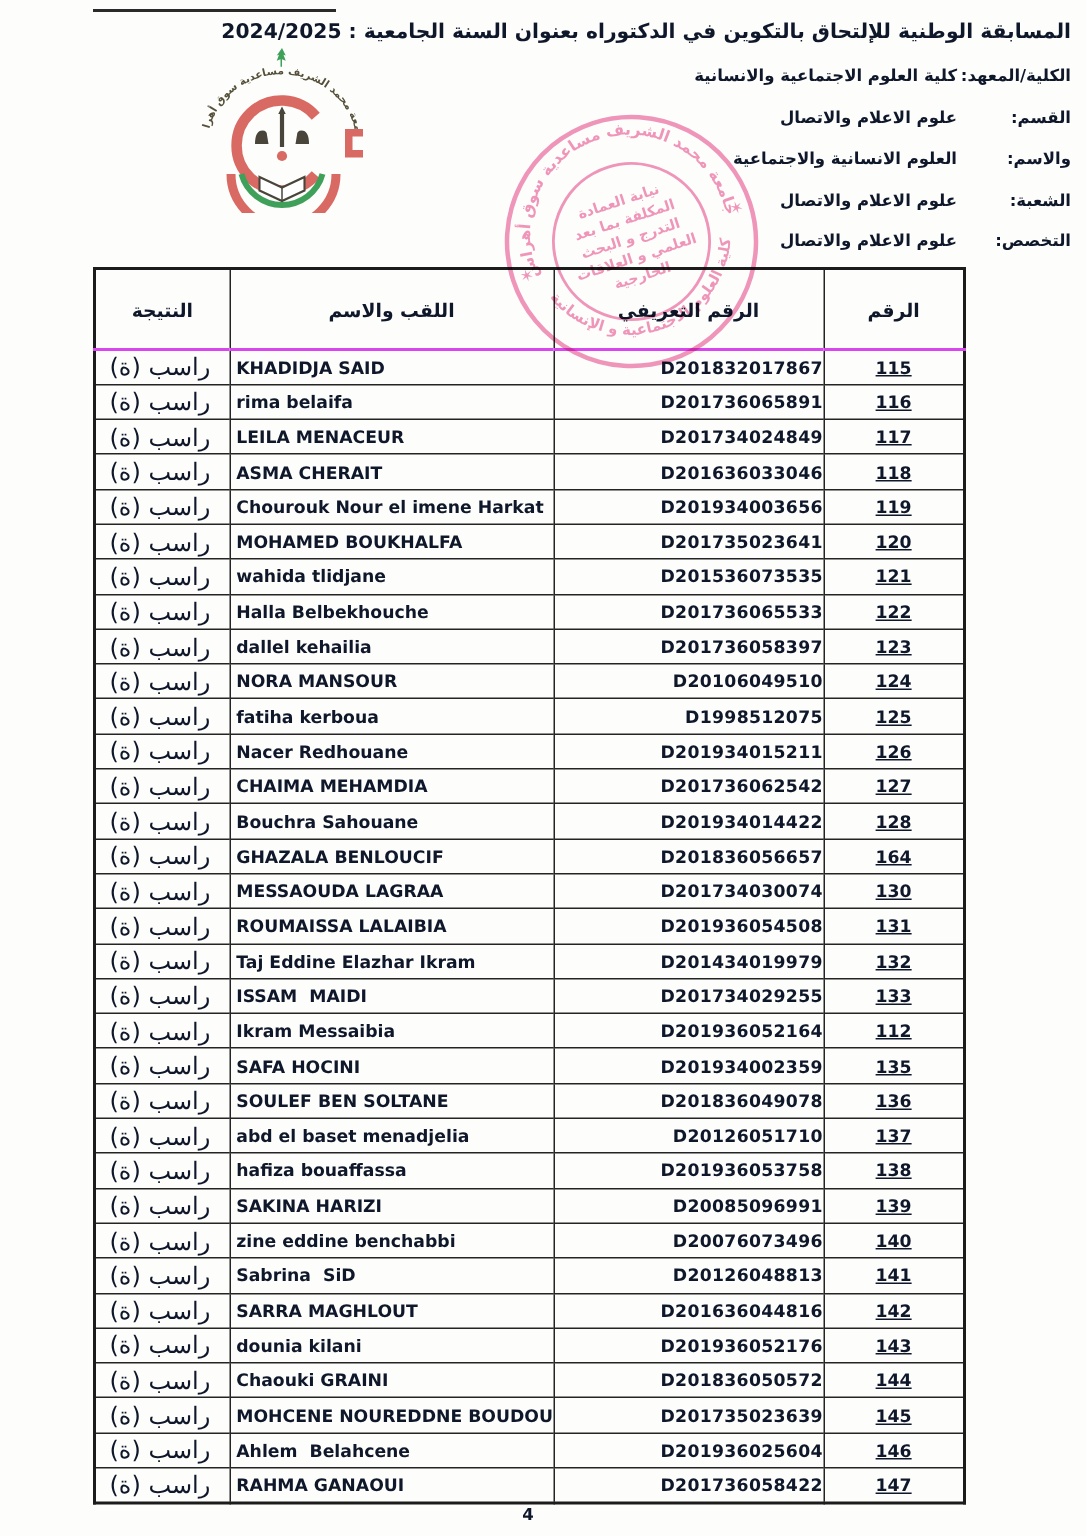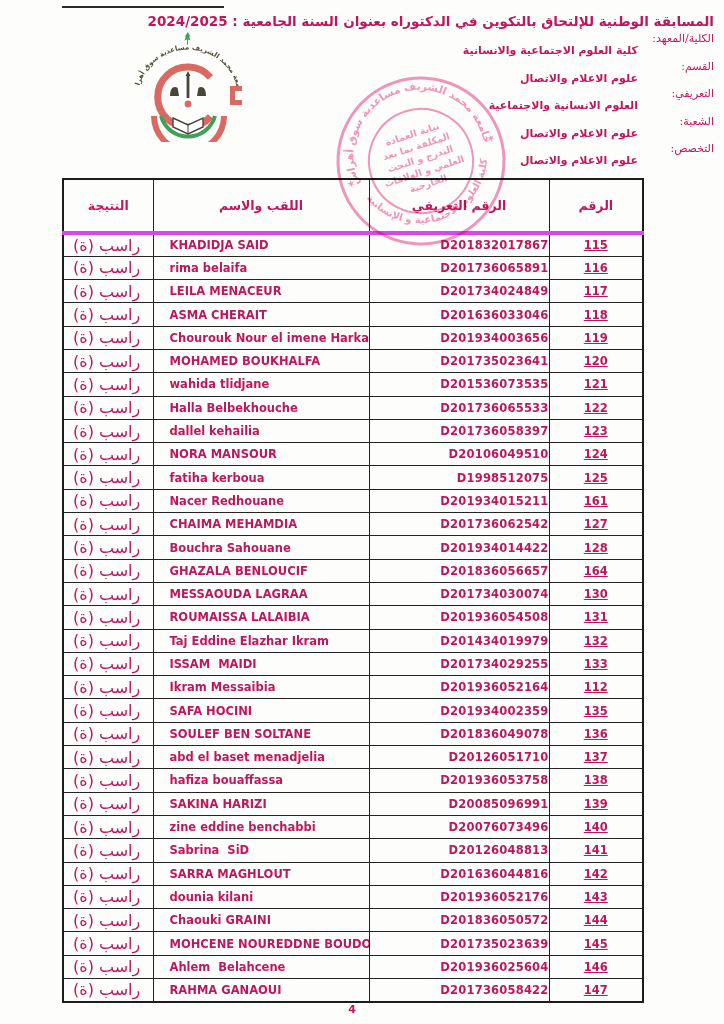--- a/index.html
+++ b/index.html
@@ -1,33 +1,33 @@
 <!DOCTYPE html>
 <html lang="ar"><head>
 <meta charset="utf-8">
 <style>
   * { margin:0; padding:0; box-sizing:border-box; }
   html,body { background:#888; }
   body { font-family:"DejaVu Sans","Liberation Sans",sans-serif; }
   .page {
     position:relative; width:724px; height:1024px; margin:0 auto;
-    background:#fdfdfb; color:#be185d; overflow:hidden;
+    background:#fdfdfb; color:#0f172a; overflow:hidden;
   }
   .scan-line-top {
     position:absolute; left:62px; top:6px; width:162px; height:2px; background:#2a2a2a;
   }
   .doc-title {
     position:absolute; top:13px; right:10px; direction:rtl;
     font-size:13.5px; font-weight:bold; white-space:nowrap;
   }
   .header-fields {
     position:absolute; top:31px; right:10px; direction:rtl; width:350px;
   }
   .field-row { display:flex; direction:rtl; line-height:15.6px; }
-  .field-label { width:76px; font-size:11px; font-weight:normal; text-align:right; }
+  .field-label { width:76px; font-size:11px; font-weight:bold; text-align:right;margin-top:12px; }
   .field-value { font-size:11px; font-weight:bold; text-align:right;margin-top:12px; }
   .logo-wrap { position:absolute; left:126px; top:26px; width:124px; height:116px; }
   .stamp-wrap {
     position:absolute; left:330px; top:70px; width:182px; height:182px;
     opacity:.82; mix-blend-mode:multiply; pointer-events:none; z-index:5;
   }
   .subject-title {
     position:absolute; top:136px; right:84px; direction:rtl;
     font-size:13px; font-weight:bold; white-space:nowrap;
   }
@@ -36,25 +36,25 @@
     border-collapse:collapse; table-layout:fixed; direction:rtl;
   }
   table.results th, table.results td {
     border:1.5px solid #242424; vertical-align:middle; overflow:hidden;
   }
   table.results { border:2px solid #1c1c1c; }
   th.h-cell { height:54px; font-size:12.5px; font-weight:bold; text-align:center; }
   td { height:23.3px; }
   .cell-number { width:94px; text-align:center; font-size:11.5px; font-weight:bold;text-decoration:underline; }
   .cell-id     { width:180px; text-align:right; font-size:11.5px; font-weight:bold; letter-spacing:.2px; }
-  .cell-name   { width:216px; direction:ltr; text-align:left; padding-left:16px;
+  .cell-name   { width:216px; direction:ltr; text-align:left; padding-left:4px;
                  font-size:11.5px; font-weight:bold; white-space:pre; }
   .cell-result { width:90px; direction:rtl; text-align:left; padding-left:9px;
                  font-size:16px; font-weight:normal; }
-  thead th.h-cell { border-bottom:4px solid #d946ef; }
+  thead th.h-cell { border-bottom:2px solid #d946ef; }
   .page-footer {
     position:absolute; left:62px; top:1003px; width:580px; text-align:center;
     font-size:11px; font-weight:bold;
   }
 </style>
 </head>
 <body>
 
 <div class="page">
 
@@ -65,21 +65,21 @@
   <div class="header-fields">
     <div class="field-row">
       <span class="field-label">الكلية/المعهد:</span>
       <span class="field-value">كلية العلوم الاجتماعية والانسانية</span>
     </div>
     <div class="field-row">
       <span class="field-label">القسم:</span>
       <span class="field-value">علوم الاعلام والاتصال</span>
     </div>
     <div class="field-row">
-      <span class="field-label">التعريفي:</span>
+      <span class="field-label">والاسم:</span>
       <span class="field-value">العلوم الانسانية والاجتماعية</span>
     </div>
     <div class="field-row">
       <span class="field-label">الشعبة:</span>
       <span class="field-value">علوم الاعلام والاتصال</span>
     </div>
     <div class="field-row">
       <span class="field-label">التخصص:</span>
       <span class="field-value">علوم الاعلام والاتصال</span>
     </div>
@@ -220,21 +220,21 @@
           <td class="cell-name">NORA MANSOUR</td>
           <td class="cell-result">راسب (ة)</td>
         </tr>
         <tr>
           <td class="cell-number">125</td>
           <td class="cell-id">D1998512075</td>
           <td class="cell-name">fatiha kerboua</td>
           <td class="cell-result">راسب (ة)</td>
         </tr>
         <tr>
-          <td class="cell-number">161</td>
+          <td class="cell-number">126</td>
           <td class="cell-id">D201934015211</td>
           <td class="cell-name">Nacer Redhouane</td>
           <td class="cell-result">راسب (ة)</td>
         </tr>
         <tr>
           <td class="cell-number">127</td>
           <td class="cell-id">D201736062542</td>
           <td class="cell-name">CHAIMA MEHAMDIA</td>
           <td class="cell-result">راسب (ة)</td>
         </tr>

